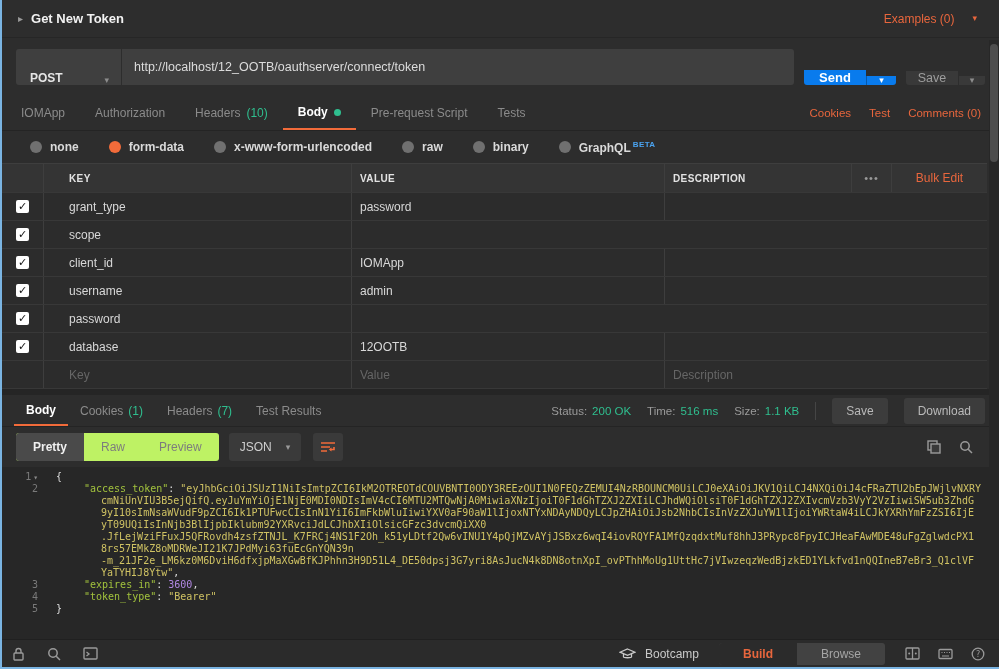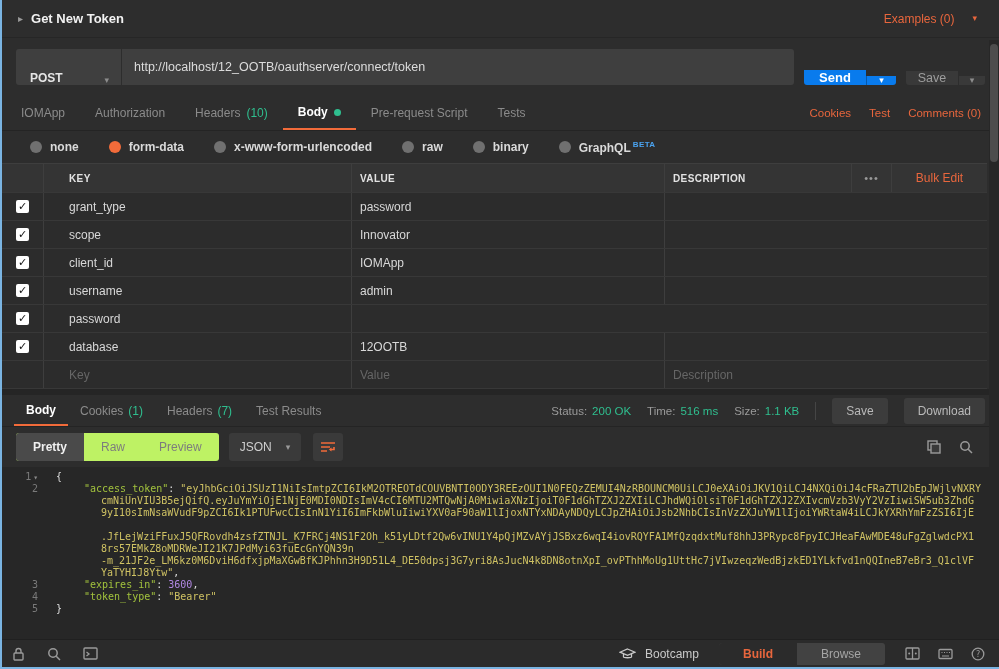--- a/index.html
+++ b/index.html
@@ -252,23 +252,20 @@
             <span>password</span>
           </div>
           <div class="fcell dcol"></div>
         </div>
         <div class="frow">
           <div class="fcell chkcell">
             <span class="checkbox">✓</span>
           </div>
           <div class="fcell kcol">
             <span>scope</span>
-          </div>
-          <div class="fcell vcol">
-            <span>Innovator</span>
           </div>
           <div class="fcell dcol"></div>
         </div>
         <div class="frow">
           <div class="fcell chkcell">
             <span class="checkbox">✓</span>
           </div>
           <div class="fcell kcol">
             <span>client_id</span>
           </div>
@@ -396,21 +393,21 @@
         </svg>
       </span>
     </div>
   </div>
 
   <div class="code" id="code">
       <div class="crow"><div class="gutter">1<span class="fold">▾</span></div><div class="ccontent" style="padding-left: 10px;"><span class="tok-p">{</span></div></div>
       <div class="crow"><div class="gutter">2</div><div class="ccontent" style="padding-left: 38px;"><span class="tok-k">"access_token"</span><span class="tok-p">: </span><span class="tok-s">"eyJhbGciOiJSUzI1NiIsImtpZCI6IkM2OTREOTdCOUVBNTI0ODY3REEzOUI1N0FEQzZEMUI4NzRBOUNCM0UiLCJ0eXAiOiJKV1QiLCJ4NXQiOiJ4cFRaZTU2bEpJWjlvNXRY</span></div></div>
       <div class="crow"><div class="gutter"></div><div class="ccontent" style="padding-left: 55px;"><span class="tok-s">cmNiUnVIU3B5ejQifQ.eyJuYmYiOjE1NjE0MDI0NDIsImV4cCI6MTU2MTQwNjA0MiwiaXNzIjoiT0F1dGhTZXJ2ZXIiLCJhdWQiOlsiT0F1dGhTZXJ2ZXIvcmVzb3VyY2VzIiwiSW5ub3ZhdG</span></div></div>
       <div class="crow"><div class="gutter"></div><div class="ccontent" style="padding-left: 55px;"><span class="tok-s">9yI10sImNsaWVudF9pZCI6Ik1PTUFwcCIsInN1YiI6ImFkbWluIiwiYXV0aF90aW1lIjoxNTYxNDAyNDQyLCJpZHAiOiJsb2NhbCIsInVzZXJuYW1lIjoiYWRtaW4iLCJkYXRhYmFzZSI6IjE</span></div></div>
-      <div class="crow"><div class="gutter"></div></div>
+      <div class="crow"><div class="gutter"></div><div class="ccontent" style="padding-left: 55px;"><span class="tok-s">yT09UQiIsInNjb3BlIjpbIklubm92YXRvciJdLCJhbXIiOlsicGFzc3dvcmQiXX0</span></div></div>
       <div class="crow"><div class="gutter"></div><div class="ccontent" style="padding-left: 55px;"><span class="tok-s">.JfLejWziFFuxJ5QFRovdh4zsfZTNJL_K7FRCj4NS1F2Oh_k51yLDtf2Qw6vINU1Y4pQjMZvAYjJSBxz6wqI4iovRQYFA1MfQzqdxtMuf8hhJ3PRypc8FpyICJHeaFAwMDE48uFgZglwdcPX1</span></div></div>
       <div class="crow"><div class="gutter"></div><div class="ccontent" style="padding-left: 55px;"><span class="tok-s">8rs57EMkZ8oMDRWeJI21K7JPdMyi63fuEcGnYQN39n</span></div></div>
       <div class="crow"><div class="gutter"></div><div class="ccontent" style="padding-left: 55px;"><span class="tok-s">-m_21JF2e_LM6kz0M6DviH6dfxjpMaXGwBfKJPhhn3H9D51L4_DE50dpsj3G7yri8AsJucN4k8DN8otnXpI_ovPThhMoUg1UttHc7jVIwzeqzWedBjzkED1YLkfvd1nQQIneB7eBr3_Q1clVF</span></div></div>
       <div class="crow"><div class="gutter"></div><div class="ccontent" style="padding-left: 55px;"><span class="tok-s">YaTYHIJ8Ytw"</span><span class="tok-p">,</span></div></div>
       <div class="crow"><div class="gutter">3</div><div class="ccontent" style="padding-left: 38px;"><span class="tok-k">"expires_in"</span><span class="tok-p">: </span><span class="tok-n">3600</span><span class="tok-p">,</span></div></div>
       <div class="crow"><div class="gutter">4</div><div class="ccontent" style="padding-left: 38px;"><span class="tok-k">"token_type"</span><span class="tok-p">: </span><span class="tok-s">"Bearer"</span></div></div>
       <div class="crow"><div class="gutter">5</div><div class="ccontent" style="padding-left: 10px;"><span class="tok-p">}</span></div></div>
     </div>
 
   <div class="statusbar">

